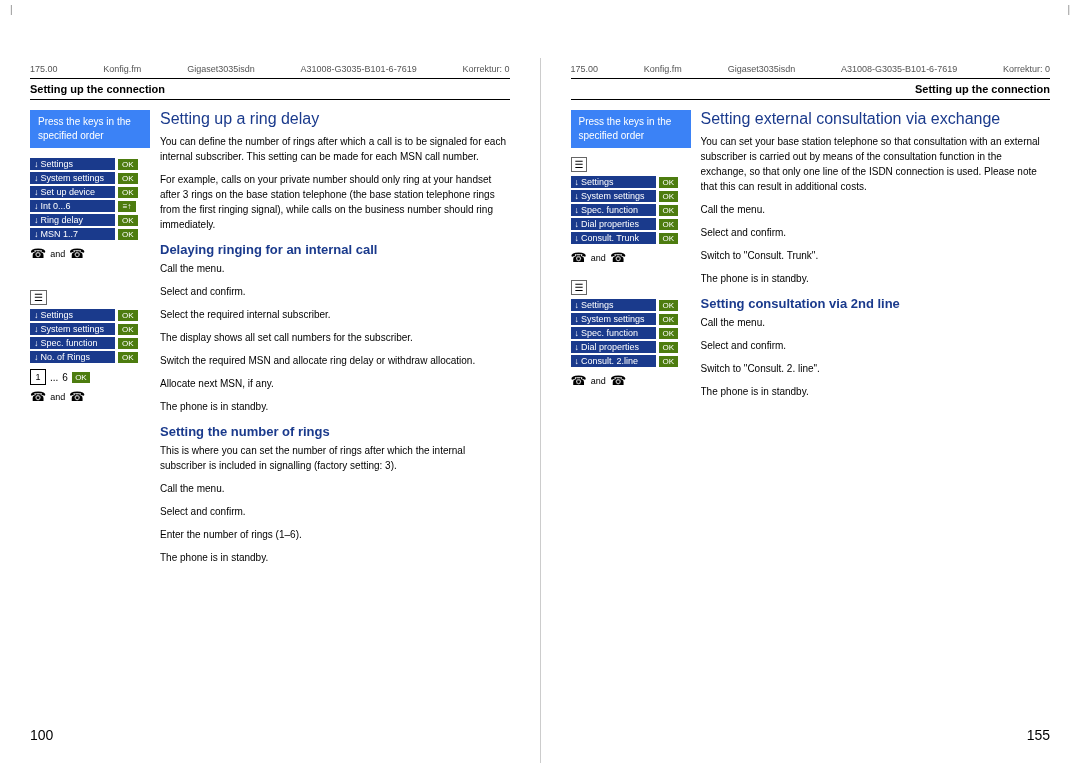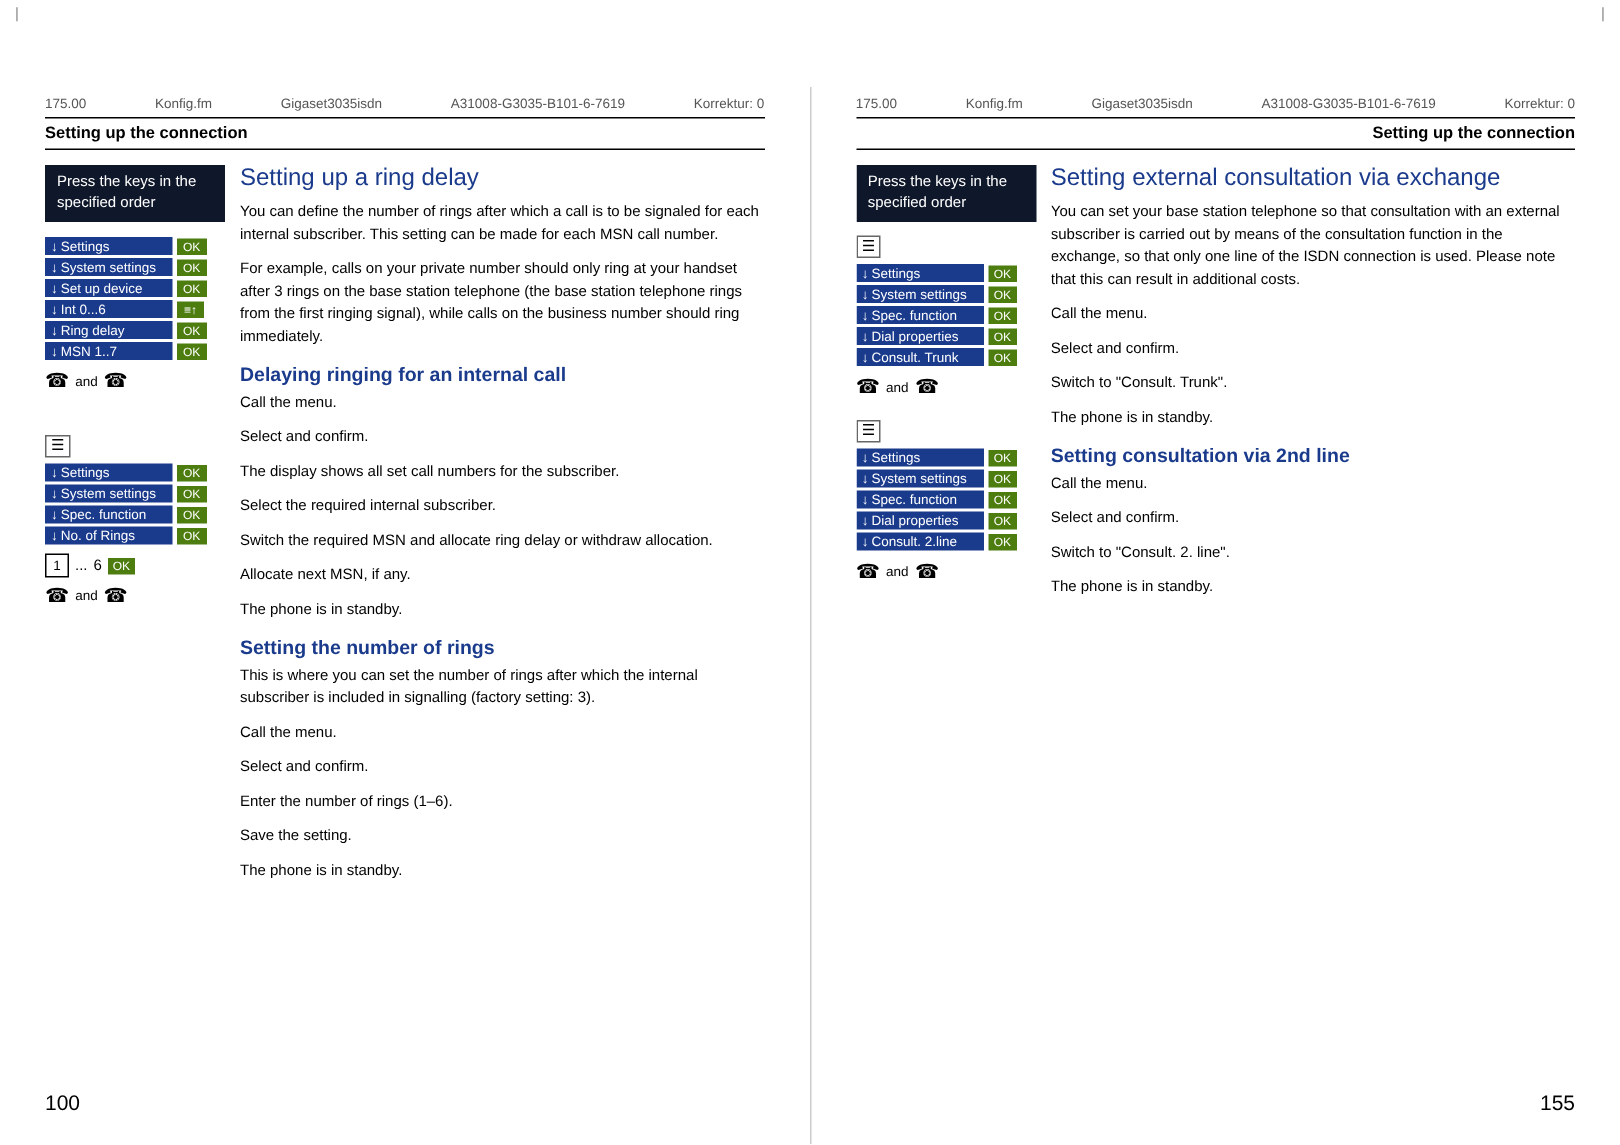--- a/index.html
+++ b/index.html
@@ -69,21 +69,21 @@
       flex: 1;
       overflow: hidden;
     }
 
     .left-sidebar {
       width: 120px;
       flex-shrink: 0;
     }
 
     .blue-box {
-      background: #0f172a;
+      background: #3b82f6;
       color: #fff;
       font-size: 10px;
       padding: 5px 8px;
       margin-bottom: 10px;
       line-height: 1.4;
     }
 
     .main-content {
       flex: 1;
       overflow: hidden;
@@ -304,32 +304,31 @@
       </div>
 
       <div class="main-content">
         <h1 class="main-heading">Setting up a ring delay</h1>
         <p class="body-text">You can define the number of rings after which a call is to be signaled for each internal subscriber. This setting can be made for each MSN call number.</p>
         <p class="body-text">For example, calls on your private number should only ring at your handset after 3 rings on the base station telephone (the base station telephone rings from the first ringing signal), while calls on the business number should ring immediately.</p>
 
         <h2 class="sub-heading">Delaying ringing for an internal call</h2>
         <p class="body-text">Call the menu.</p>
         <p class="body-text">Select and confirm.</p>
+        <p class="body-text">Select the required internal subscriber.</p>
         <p class="body-text">The display shows all set call numbers for the subscriber.</p>
-        <p class="body-text">Select the required internal subscriber.</p>
         <p class="body-text">Switch the required MSN and allocate ring delay or withdraw allocation.</p>
         <p class="body-text">Allocate next MSN, if any.</p>
         <p class="body-text">The phone is in standby.</p>
 
         <h2 class="sub-heading">Setting the number of rings</h2>
         <p class="body-text">This is where you can set the number of rings after which the internal subscriber is included in signalling (factory setting: 3).</p>
         <p class="body-text">Call the menu.</p>
         <p class="body-text">Select and confirm.</p>
         <p class="body-text">Enter the number of rings (1–6).</p>
-        <p class="body-text">Save the setting.</p>
         <p class="body-text">The phone is in standby.</p>
       </div>
     </div>
 
     <div class="page-number">100</div>
   </div>
 
   <div class="page">
     <div class="header-meta">
       <span>175.00</span>

